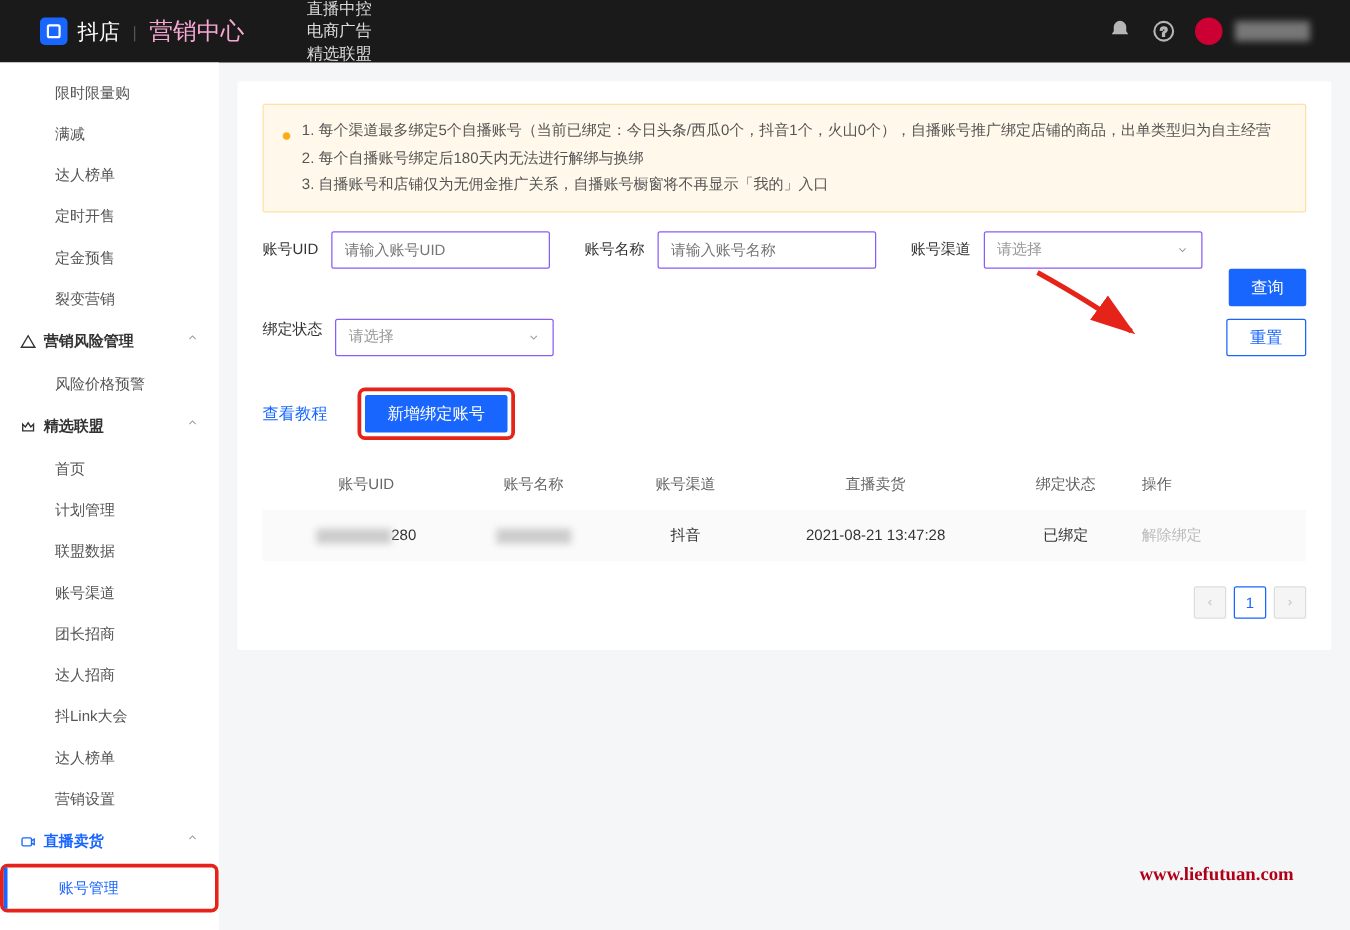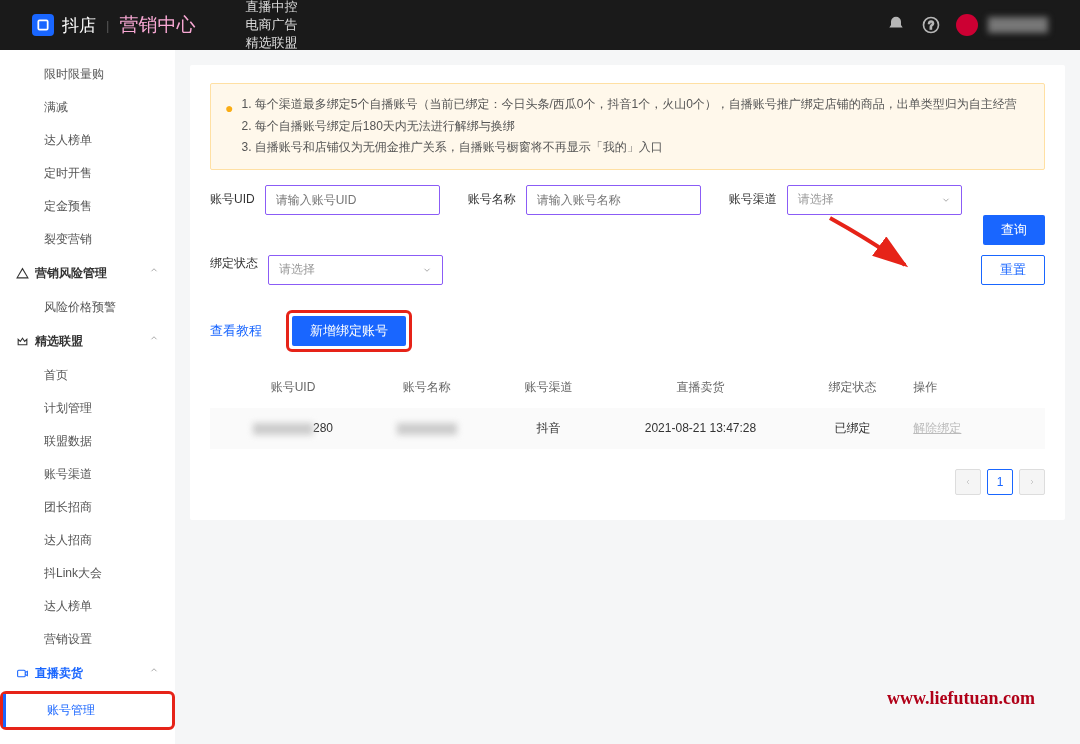--- a/index.html
+++ b/index.html
@@ -46,26 +46,26 @@
 .thead, .trow { display:flex; align-items:center; padding:12px 10px; font-size:12px; }
 .thead { color:#666; }
 .trow { background:#fafafa; color:#333; }
 .col1 { flex:1.2; text-align:center; }
 .col2 { flex:1; text-align:center; }
 .col3 { flex:1; text-align:center; }
 .col4 { flex:1.5; text-align:center; }
 .col5 { flex:1; text-align:center; }
 .col6 { flex:1; text-align:left; }
 .blurv { display:inline-block; width:60px; height:12px; background:#ccc; filter:blur(3px); vertical-align:middle; }
-.gray { color:#bbb;text-decoration:underline; }
+.gray { color:#bbb; }
 .pager { display:flex; justify-content:flex-end; gap:6px; margin-top:20px; }
 .pg { width:26px; height:26px; border:1px solid #ddd; border-radius:2px; display:flex; align-items:center; justify-content:center; font-size:12px; background:#fff; cursor:pointer; }
 .pg.dis { background:#f5f5f5; color:#ccc; }
 .pg.cur { border-color:#1966ff; color:#1966ff; }
-.watermark { position:absolute; right:45px; bottom:35px; color:#b00018; font-weight:bold; font-family:Georgia,serif; font-size:18px; }
+.watermark { position:absolute; right:45px; bottom:35px; color:#b00018; font-weight:bold; font-family:Georgia,serif; font-size:15px; }
 </style>
 </head>
 <body>
 
 <div class="header">
   <div class="logo-sq">
     <svg viewBox="0 0 24 24" fill="none" stroke="#fff" stroke-width="3">
         <rect x="4" y="4" width="16" height="16" rx="2"></rect>
       </svg>
   </div>

